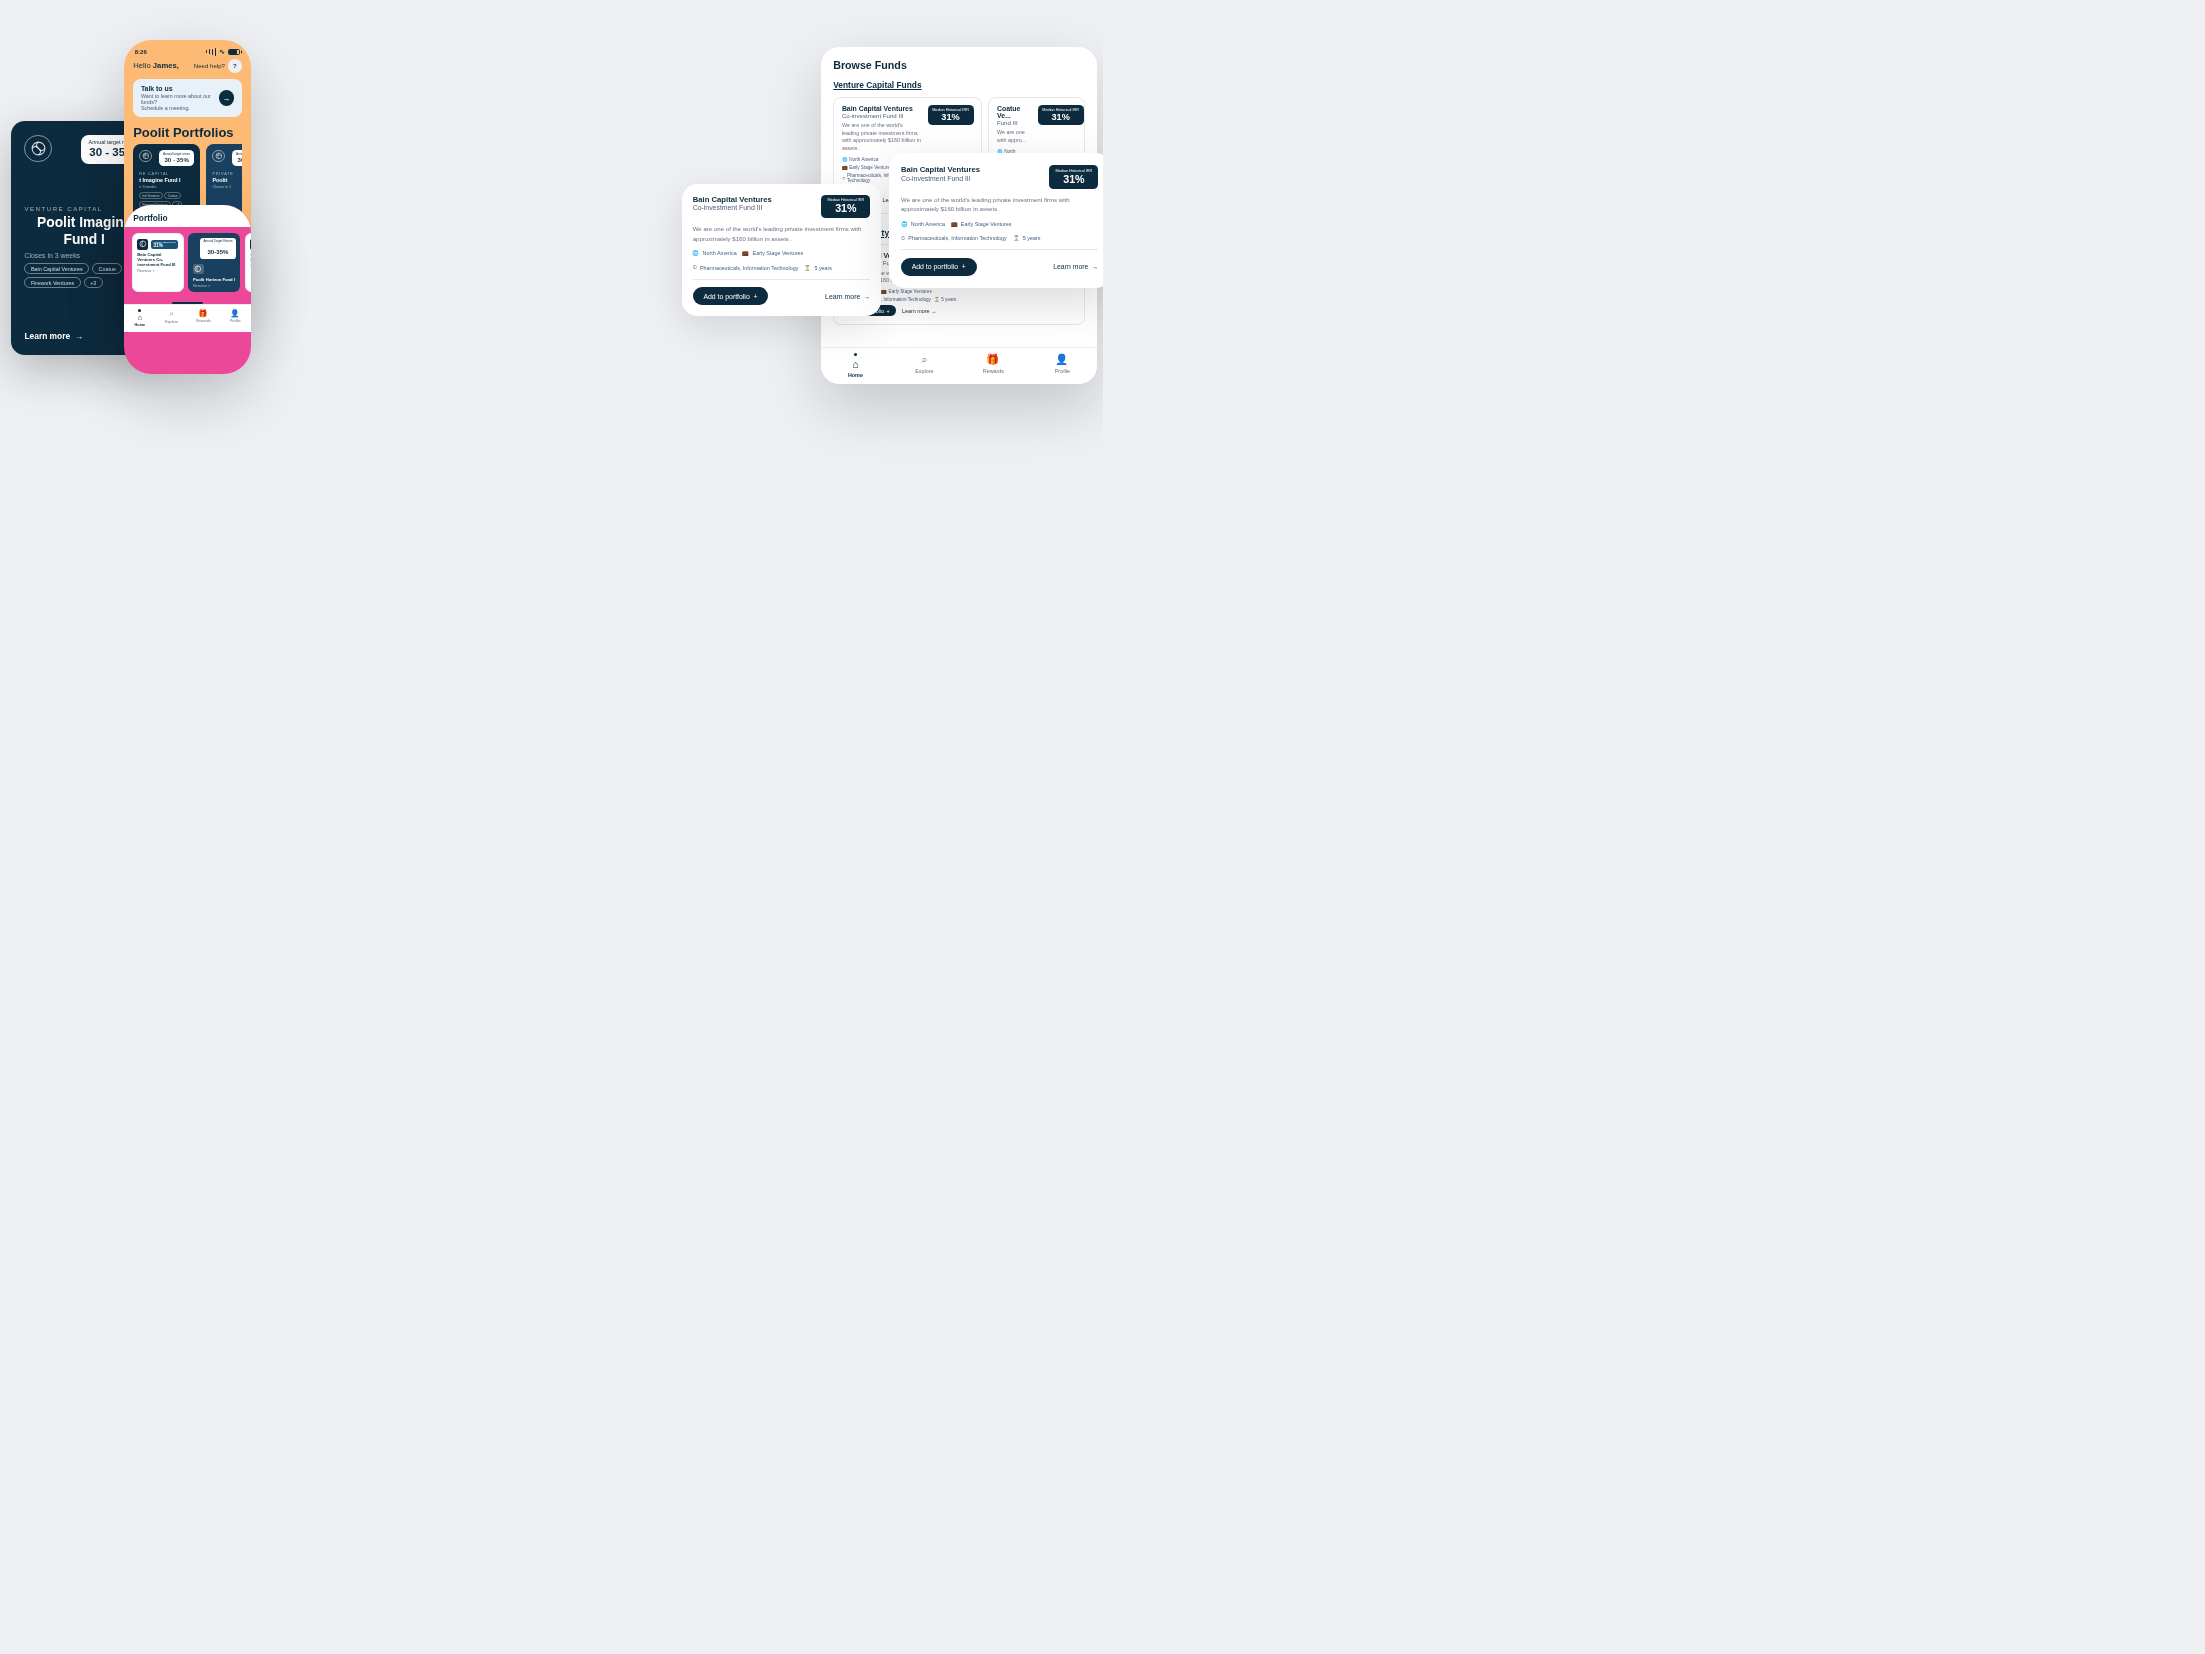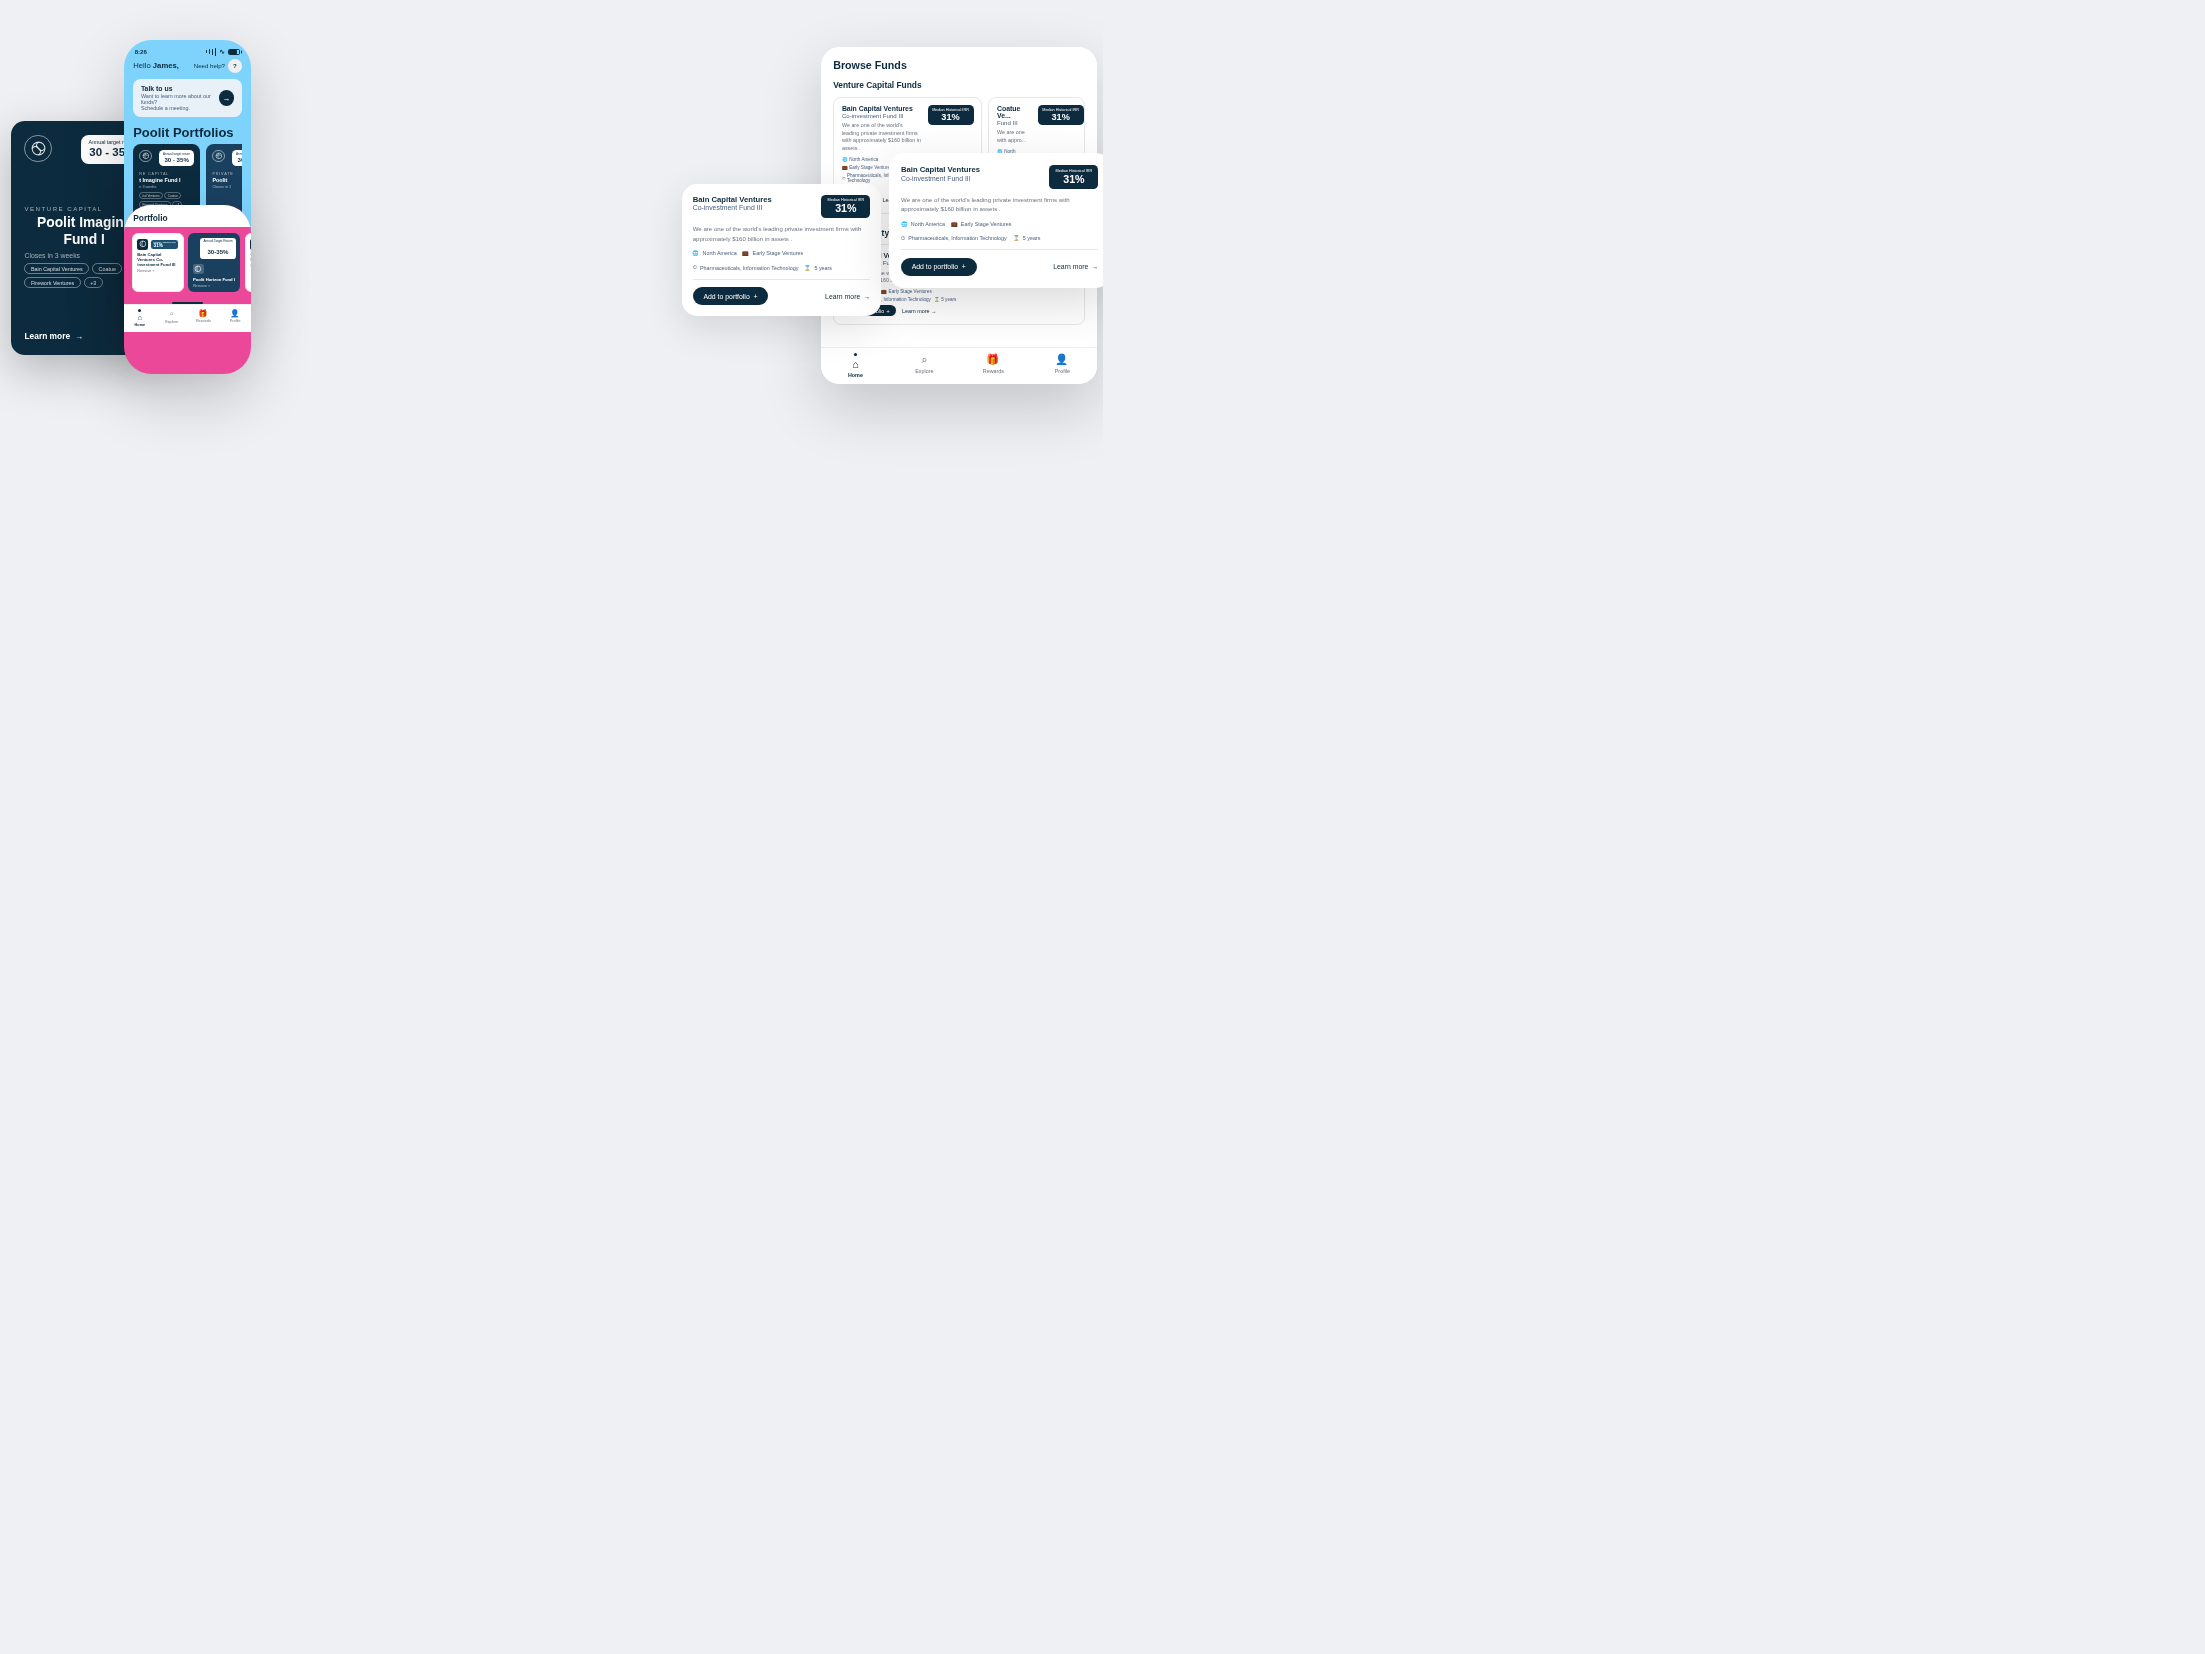--- a/index.html
+++ b/index.html
@@ -106,21 +106,21 @@
       color: white;
       display: flex;
       align-items: center;
       gap: 4.6px;
       margin-top: 7.7px;
     }
 
     
     .phone {
       position: absolute;
-      background: #7dd3fc;
+      background: #fdba74;
       border-radius: 27.6px;
       overflow: hidden;
       box-shadow: 0 23px 61px rgba(0,0,0,0.2);
     }
     .phone-1 {
       left: 124px;
       top: 40px;
       width: 127px;
       height: 276px;
       z-index: 2;
@@ -314,21 +314,21 @@
       width: 276px;
       height: 337px;
       background: white;
       border-radius: 18.4px;
       overflow: hidden;
       box-shadow: 0 23px 61px rgba(0,0,0,0.18);
       z-index: 2;
     }
     .tablet-content { padding: 12.3px; overflow: hidden; }
     .browse-title { font-size: 10.7px; font-weight: 700; color: #0d2b3e; margin-bottom: 9.2px; }
-    .fund-section-title { font-size: 8.4px; font-weight: 700; color: #0d2b3e; margin-bottom: 6.1px; }
+    .fund-section-title { font-size: 8.4px; font-weight: 700; color: #0d2b3e; margin-bottom: 6.1px; text-decoration: underline; }
     .fund-card-tablet {
       background: white;
       border: 0.8px solid #e5e7eb;
       border-radius: 7.7px;
       padding: 7.7px;
       margin-bottom: 6.1px;
       display: flex;
       gap: 6.1px;
     }
     .fct-left { flex: 1; }

